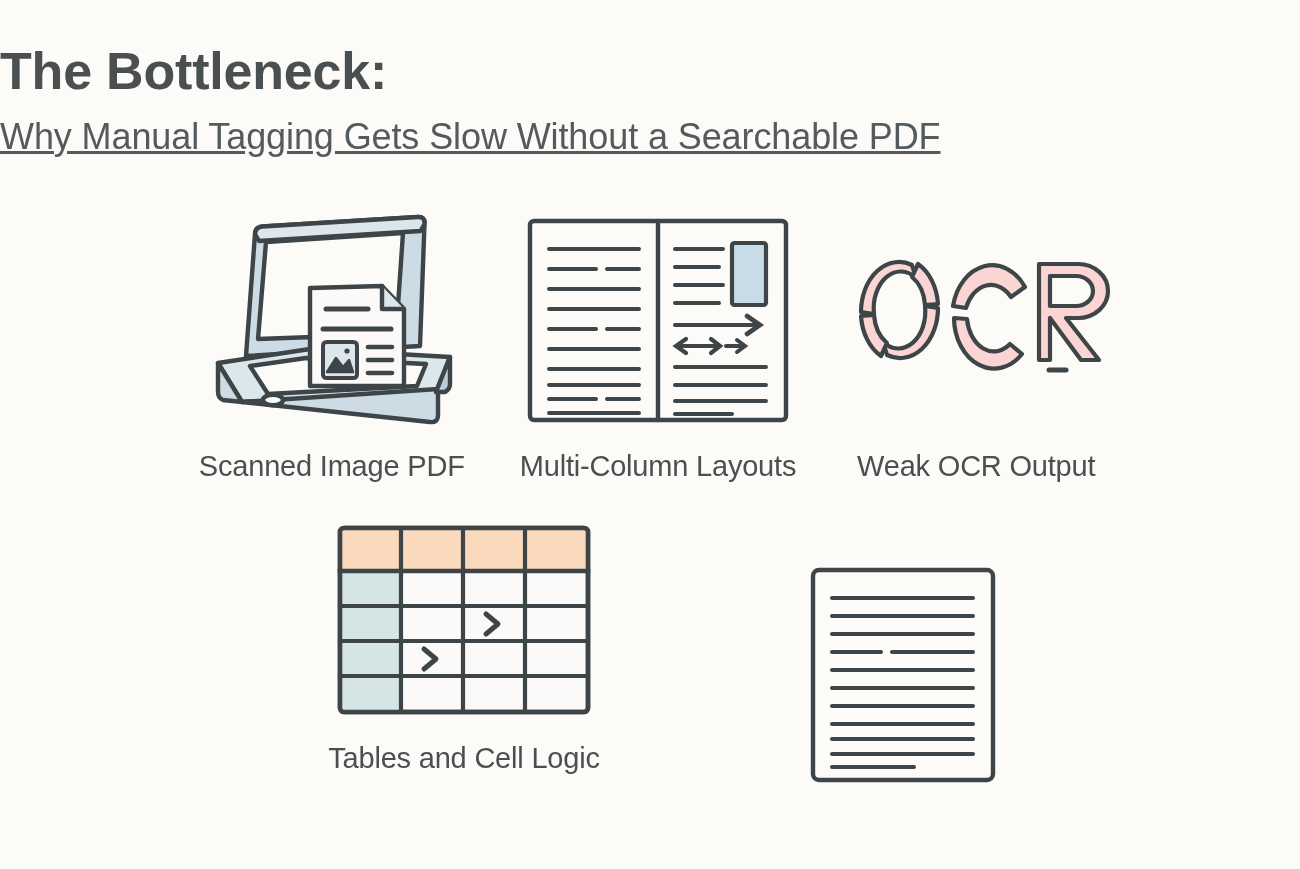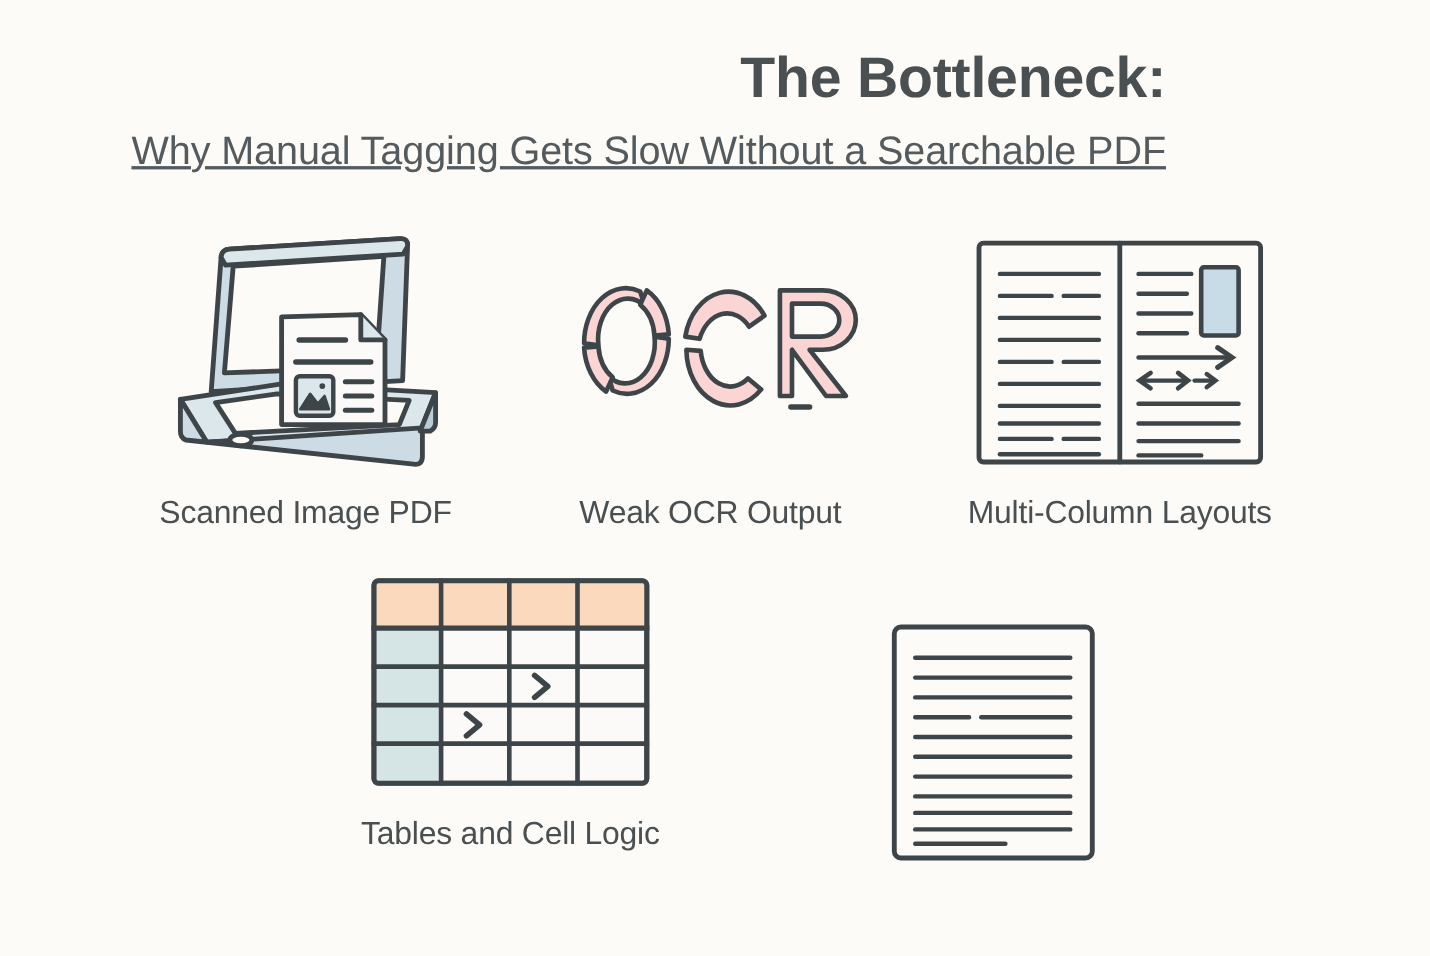--- a/index.html
+++ b/index.html
@@ -21,21 +21,21 @@
     height: 869px;
     background: #FDFBF7;
   }
 
   
   .header {
     position: absolute;
     top: 44px;
     left: 0;
     width: 1060px;
-    text-align: right;
+    text-align: left;
   }
   .title {
     font-size: 52px;
     font-weight: 600;
     color: #4A5052;
     letter-spacing: -0.2px;
     line-height: 1.05;
     margin: 0;
   }
   .subtitle {
@@ -49,21 +49,21 @@
   }
 
   
   .row {
     position: absolute;
     display: flex;
     justify-content: center;
     align-items: flex-end;
     width: 1300px;
   }
-  .row-top { top: 206px; left: 0; gap: 108px; }
+  .row-top { top: 206px; left: 0; gap: 54px; }
   .row-bottom { top: 520px; left: 12px; gap: 210px; }
 
   .item {
     display: flex;
     flex-direction: column;
     align-items: center;
   }
   .icon-wrap {
     display: flex;
     align-items: flex-end;
@@ -123,41 +123,20 @@
           <rect x="125" y="136" width="34" height="36" rx="3.5" fill="#DCE7EC" stroke-width="4"></rect>
           <path d="M129 166 L138 152 L145 161 L151 154 L155 166 Z" fill="#3D4548" stroke-width="2.4"></path>
           <circle cx="149" cy="145" r="2.6" fill="#3D4548" stroke="none"></circle>
 
           <path d="M170 141 L194 141" stroke-width="4.6"></path>
           <path d="M170 154 L194 154" stroke-width="4.6"></path>
           <path d="M170 167 L194 167" stroke-width="4.6"></path>
         </svg>
       </div>
       <div class="caption">Scanned Image PDF</div>
-    </div>
-
-    <div class="item">
-      <div class="icon-wrap" style="height:228px;align-items:center;">
-        <svg width="252" height="128" viewBox="0 0 252 128" fill="#FBD4D4" stroke="#3D4548" stroke-width="4.2" stroke-linejoin="round" stroke-linecap="round">
-
-          <path d="M11 56 A38 50 0 0 1 62 9 L66 22 A27 37 0 0 0 24 58 Z"></path>
-          <path d="M88 52 A38 50 0 0 1 37 99 L33 86 A27 37 0 0 0 75 50 Z"></path>
-          <path d="M68 8 A38 50 0 0 1 88 48 L75 49 A27 37 0 0 0 62 21 Z"></path>
-          <path d="M31 100 A38 50 0 0 1 11 60 L24 59 A27 37 0 0 0 37 87 Z"></path>
-
-          <path d="M175 31 L161 41 A27 37 0 0 0 116 52 L103 50 A40 51 0 0 1 175 31 Z"></path>
-          <path d="M104 62 L117 63 A27 37 0 0 0 160 88 L172 98 A40 51 0 0 1 104 62 Z"></path>
-
-          <path d="M189 8 L228 8 A30 27 0 0 1 228 62 L216 62 L249 104 L231 104 L200 62 L200 104 L189 104 Z"></path>
-          <path d="M200 20 L226 20 A17 15 0 0 1 226 50 L200 50 Z" fill="#FDFBF7"></path>
-
-          <path d="M199 114 L216 114" stroke-width="5" fill="none"></path>
-        </svg>
-      </div>
-      <div class="caption">Weak OCR Output</div>
     </div>
 
     <div class="item">
       <div class="icon-wrap" style="height:228px;align-items:center;">
         <svg width="262" height="205" viewBox="0 0 262 205" fill="none" stroke="#3D4548" stroke-width="4" stroke-linecap="round">
           <rect x="3" y="3" width="256" height="199" rx="4" fill="#FDFBF7" stroke-width="4.4"></rect>
 
           <path d="M131 3 L131 202" stroke-width="4.4"></path>
 
           <path d="M22 31 L112 31"></path>
@@ -188,20 +167,41 @@
           <path d="M199 128 L217 128"></path>
           <path d="M210 122 L218 128 L210 134" stroke-width="4"></path>
 
           <path d="M148 149 L239 149"></path>
           <path d="M148 167 L239 167"></path>
           <path d="M148 183 L239 183"></path>
           <path d="M148 196 L205 196"></path>
         </svg>
       </div>
       <div class="caption">Multi-Column Layouts</div>
+    </div>
+
+    <div class="item">
+      <div class="icon-wrap" style="height:228px;align-items:center;">
+        <svg width="252" height="128" viewBox="0 0 252 128" fill="#FBD4D4" stroke="#3D4548" stroke-width="4.2" stroke-linejoin="round" stroke-linecap="round">
+
+          <path d="M11 56 A38 50 0 0 1 62 9 L66 22 A27 37 0 0 0 24 58 Z"></path>
+          <path d="M88 52 A38 50 0 0 1 37 99 L33 86 A27 37 0 0 0 75 50 Z"></path>
+          <path d="M68 8 A38 50 0 0 1 88 48 L75 49 A27 37 0 0 0 62 21 Z"></path>
+          <path d="M31 100 A38 50 0 0 1 11 60 L24 59 A27 37 0 0 0 37 87 Z"></path>
+
+          <path d="M175 31 L161 41 A27 37 0 0 0 116 52 L103 50 A40 51 0 0 1 175 31 Z"></path>
+          <path d="M104 62 L117 63 A27 37 0 0 0 160 88 L172 98 A40 51 0 0 1 104 62 Z"></path>
+
+          <path d="M189 8 L228 8 A30 27 0 0 1 228 62 L216 62 L249 104 L231 104 L200 62 L200 104 L189 104 Z"></path>
+          <path d="M200 20 L226 20 A17 15 0 0 1 226 50 L200 50 Z" fill="#FDFBF7"></path>
+
+          <path d="M199 114 L216 114" stroke-width="5" fill="none"></path>
+        </svg>
+      </div>
+      <div class="caption">Weak OCR Output</div>
     </div>
 
   </div>
 
   <div class="row row-bottom">
 
     <div class="item">
       <div class="icon-wrap" style="height:200px;align-items:center;">
         <svg width="254" height="190" viewBox="0 0 254 190" fill="none" stroke="#3D4548" stroke-width="4.2" stroke-linecap="square">
 

